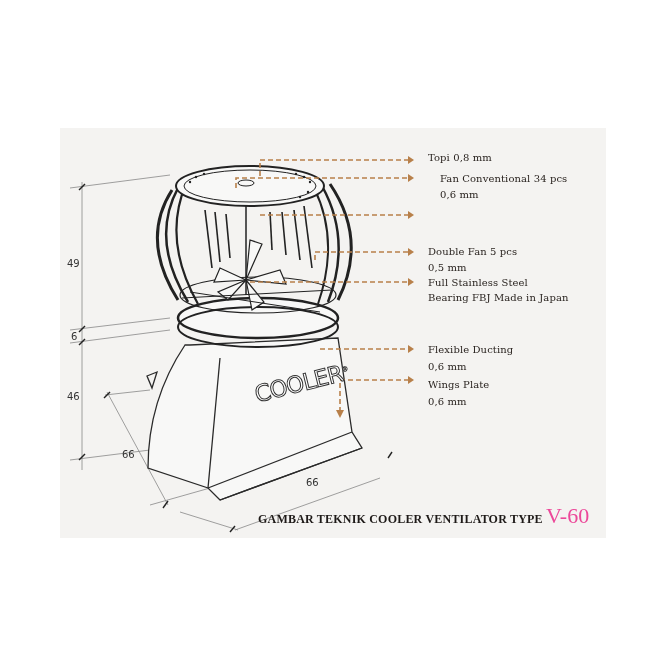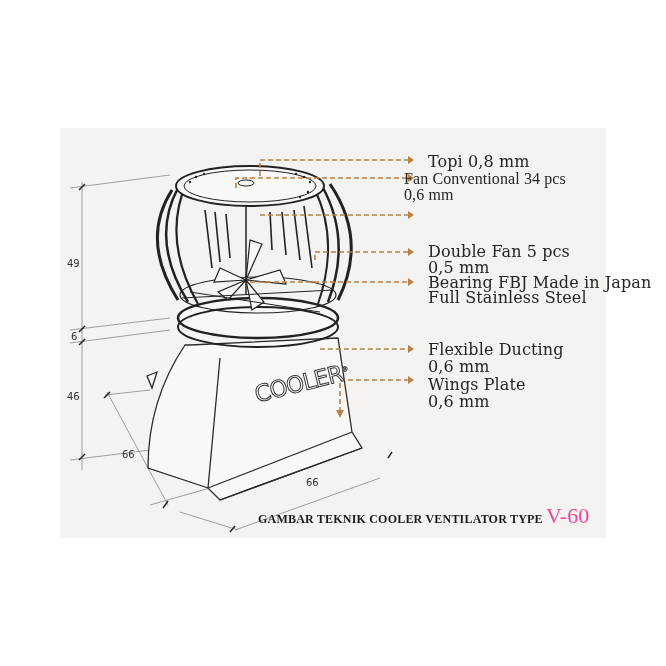--- a/index.html
+++ b/index.html
@@ -1,19 +1,19 @@
 <!DOCTYPE html>
 <html><head>
 <meta charset="utf-8">
 <style>
   html, body { margin:0; padding:0; background:#ffffff; }
   body { width:666px; height:666px; position:relative; overflow:hidden; font-family:"Liberation Serif", serif; }
   .panel { position:absolute; left:60px; top:128px; width:546px; height:410px; background:#f4f3f1; }
   svg.drawing { position:absolute; left:0; top:0; width:666px; height:666px; }
-  .label { position:absolute; font-family:"DejaVu Serif", serif; font-size:16px; color:#2a2420; white-space:nowrap; letter-spacing:0.1px; }
+  .label { position:absolute; font-family:"DejaVu Serif", serif; font-size:10px; color:#2a2420; white-space:nowrap; letter-spacing:0.1px; }
   .dim { position:absolute; font-family:"DejaVu Sans", sans-serif; font-size:10px; color:#333; }
   .title { position:absolute; left:258px; top:512px; font-family:"Liberation Serif", serif; font-size:12px; color:#1e1a18; letter-spacing:0.2px; white-space:nowrap; font-weight:bold; }
   .model { position:absolute; left:546px; top:503px; font-family:"Liberation Serif", serif; font-size:22px; color:#ec4899; white-space:nowrap; }
   .brand { position:absolute; left:252px; top:382px; font-family:"DejaVu Sans", sans-serif; font-size:23px; color:#fff; -webkit-text-stroke:1px #333; letter-spacing:-1px; transform:rotate(-14deg); transform-origin:left top; }
   .reg { font-size:7px; vertical-align:super; -webkit-text-stroke:0.5px #333; }
 </style>
 </head>
 <body>
 
 <div class="panel"></div>
@@ -115,33 +115,33 @@
     <path d="M 408 211 L 414 215 L 408 219 Z"></path>
     <path d="M 408 248 L 414 252 L 408 256 Z"></path>
     <path d="M 408 278 L 414 282 L 408 286 Z"></path>
     <path d="M 408 345 L 414 349 L 408 353 Z"></path>
     <path d="M 408 376 L 414 380 L 408 384 Z"></path>
     <path d="M 336 410 L 340 418 L 344 410 Z"></path>
   </g>
 </svg>
 
 <div class="label" style="left:428px; top:152px;"><span>Topi 0,8 mm</span></div>
-<div class="label" style="left:404px; top:171px; line-height:16px;font-family:Liberation Serif, serif;">
+<div class="label" style="left:440px; top:171px; line-height:16px;">
   <div>Fan Conventional 34 pcs</div>
   <div>0,6 mm</div>
 </div>
 <div class="label" style="left:428px; top:207px; line-height:16px;">
 </div>
 <div class="label" style="left:428px; top:244px; line-height:16px;">
   <div>Double Fan 5 pcs</div>
   <div>0,5 mm</div>
 </div>
 <div class="label" style="left:428px; top:275px; line-height:15px;">
+  <div>Full Stainless Steel</div>
   <div>Bearing FBJ Made in Japan</div>
-  <div>Full Stainless Steel</div>
 </div>
 <div class="label" style="left:428px; top:341px; line-height:17px;">
   <div>Flexible Ducting</div>
   <div>0,6 mm</div>
 </div>
 <div class="label" style="left:428px; top:376px; line-height:17px;">
   <div>Wings Plate</div>
   <div>0,6 mm</div>
 </div>
 

